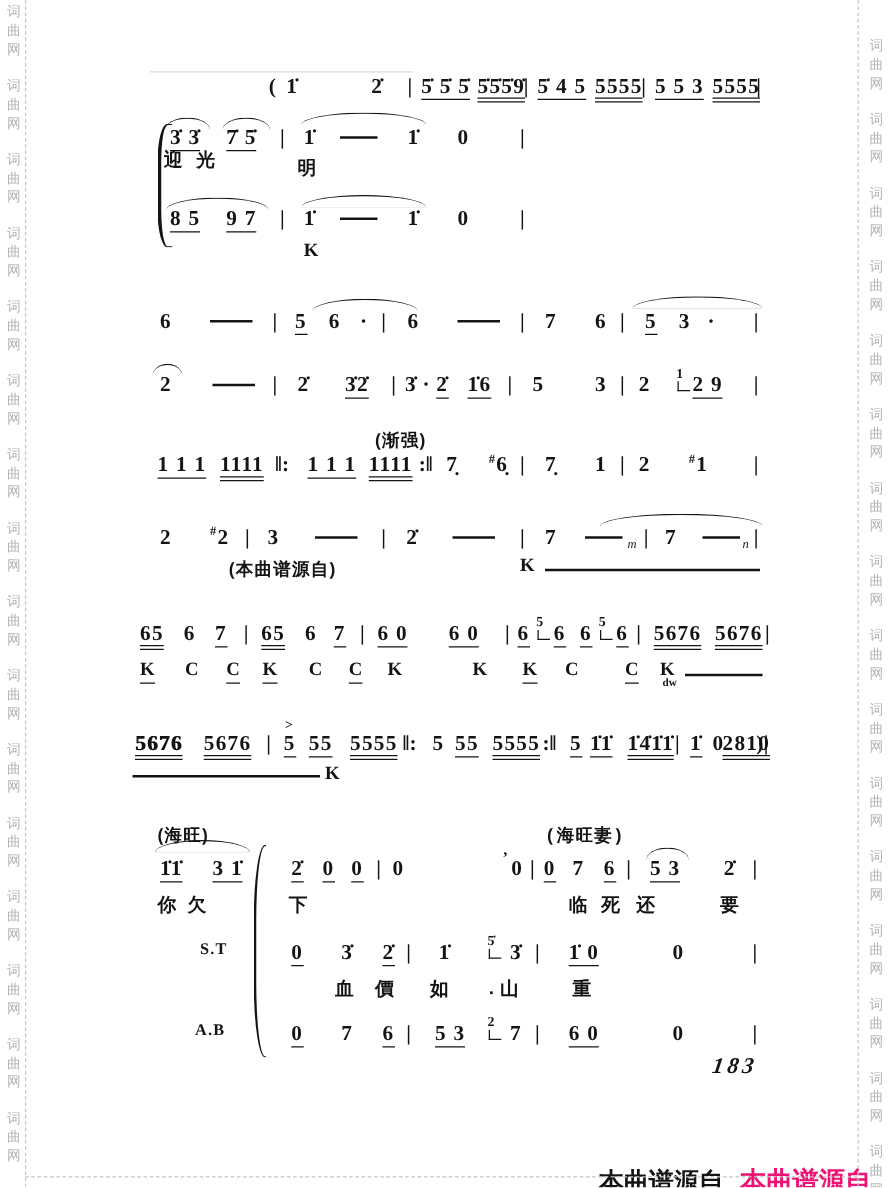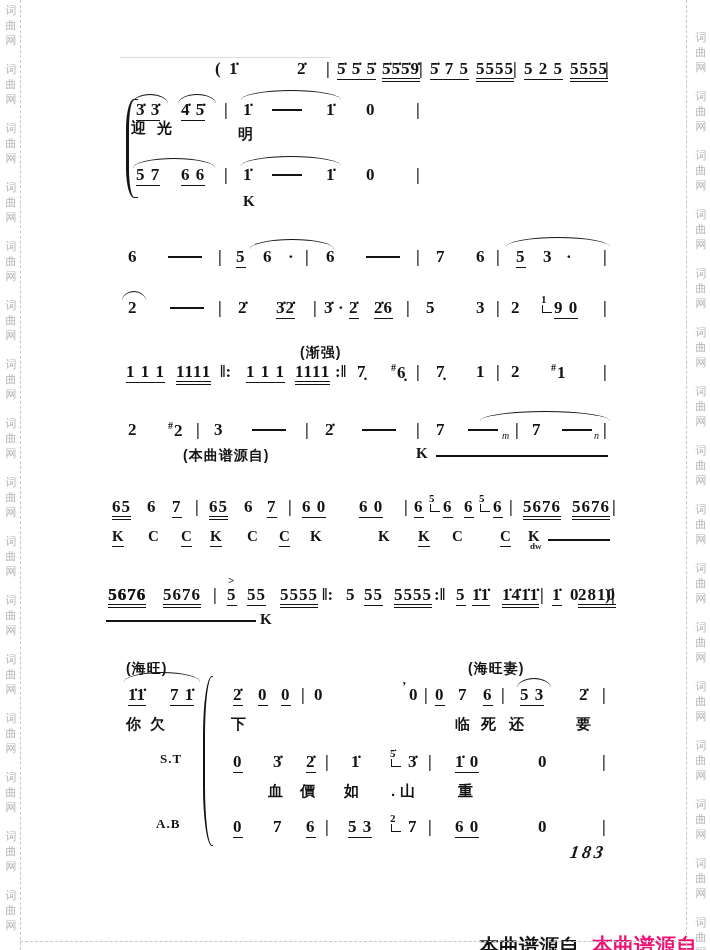--- a/index.html
+++ b/index.html
@@ -49,36 +49,36 @@
 <div id="sheet">
   <div class="footer" style="left:479px;top:897px;color:#141414;">本曲谱源自</div>
   <div class="footer" style="left: 592px; top: 896px; font-size: 21px; color: rgb(238, 17, 115);" id="brand">本曲谱源自</div>
 <span class="tok  " style="left: 215px; top: 60px;">(</span>
     <span class="tok  " style="left: 229px; top: 60px;">1̇</span>
     <span class="tok  " style="left: 297px; top: 60px;">2̇</span>
     <span class="tok  " style="left: 326px; top: 60px;">|</span>
     <span class="tok   ul1" style="left: 337px; top: 60px;">5̇ 5̇ 5̇</span>
     <span class="tok   ul2" style="left: 382px; top: 60px;">5̇5̇5̇9̇</span>
     <span class="tok  " style="left: 419px; top: 60px;">|</span>
-    <span class="tok   ul1" style="left: 430px; top: 60px;">5̇ 7 5</span>
+    <span class="tok   ul1" style="left: 430px; top: 60px;">5̇ 4 5</span>
     <span class="tok   ul2" style="left: 476px; top: 60px;">5555</span>
     <span class="tok  " style="left: 513px; top: 60px;">|</span>
-    <span class="tok   ul1" style="left: 524px; top: 60px;">5 2 5</span>
+    <span class="tok   ul1" style="left: 524px; top: 60px;">5 5 3</span>
     <span class="tok   ul2" style="left: 570px; top: 60px;">5555</span>
     <span class="tok  " style="left: 605px; top: 60px;">|</span>
     <span class="tok   ul1" style="left: 136px; top: 101px;">3̇ 3̇</span>
-    <span class="tok   ul1" style="left: 181px; top: 101px;">4̇ 5̇</span>
+    <span class="tok   ul1" style="left: 181px; top: 101px;">7̇ 5̇</span>
     <span class="tok  " style="left: 224px; top: 101px;">|</span>
     <span class="tok  " style="left: 243px; top: 101px;">1̇</span>
     <span class="tok dashline" style="left: 272px; top: 101px; width: 30px;"></span>
     <span class="tok  " style="left: 326px; top: 101px;">1̇</span>
     <span class="tok  " style="left: 366px; top: 101px;">0</span>
     <span class="tok  " style="left: 416px; top: 101px;">|</span>
-    <span class="tok   ul1" style="left: 136px; top: 166px;">5 7</span>
-    <span class="tok   ul1" style="left: 181px; top: 166px;">6 6</span>
+    <span class="tok   ul1" style="left: 136px; top: 166px;">8 5</span>
+    <span class="tok   ul1" style="left: 181px; top: 166px;">9 7</span>
     <span class="tok  " style="left: 224px; top: 166px;">|</span>
     <span class="tok  " style="left: 243px; top: 166px;">1̇</span>
     <span class="tok dashline" style="left: 272px; top: 166px; width: 30px;"></span>
     <span class="tok  " style="left: 326px; top: 166px;">1̇</span>
     <span class="tok  " style="left: 366px; top: 166px;">0</span>
     <span class="tok  " style="left: 416px; top: 166px;">|</span>
     <span class="tok  " style="left: 128px; top: 248px;">6</span>
     <span class="tok dashline" style="left: 168px; top: 248px; width: 34px;"></span>
     <span class="tok  " style="left: 218px; top: 248px;">|</span>
     <span class="tok   ul1" style="left: 236px; top: 248px;">5</span>
@@ -97,28 +97,28 @@
     <span class="tok  " style="left: 603px; top: 248px;">|</span>
     <span class="tok  " style="left: 128px; top: 299px;">2</span>
     <span class="tok dashline" style="left: 170px; top: 299px; width: 34px;"></span>
     <span class="tok  " style="left: 218px; top: 299px;">|</span>
     <span class="tok  " style="left: 238px; top: 299px;">2̇</span>
     <span class="tok   ul1" style="left: 276px; top: 299px;">3̇2̇</span>
     <span class="tok  " style="left: 313px; top: 299px;">|</span>
     <span class="tok  " style="left: 324px; top: 299px;">3̇</span>
     <span class="tok  " style="left: 338px; top: 299px;">·</span>
     <span class="tok   ul1" style="left: 349px; top: 299px;">2̇</span>
-    <span class="tok   ul1" style="left: 374px; top: 299px;">2̇6</span>
+    <span class="tok   ul1" style="left: 374px; top: 299px;">1̇6</span>
     <span class="tok  " style="left: 406px; top: 299px;">|</span>
     <span class="tok  " style="left: 426px; top: 299px;">5</span>
     <span class="tok  " style="left: 476px; top: 299px;">3</span>
     <span class="tok  " style="left: 496px; top: 299px;">|</span>
     <span class="tok  " style="left: 511px; top: 299px;">2</span>
     <span class="tok grace" style="left: 541px; top: 299px;">1</span>
-    <span class="tok   ul1" style="left: 554px; top: 299px;">9 0</span>
+    <span class="tok   ul1" style="left: 554px; top: 299px;">2 9</span>
     <span class="tok  " style="left: 603px; top: 299px;">|</span>
     <span class="tok   ul1" style="left: 126px; top: 363px;">1 1 1</span>
     <span class="tok   ul2" style="left: 176px; top: 363px;">1111</span>
     <span class="tok  rep" style="left: 220px; top: 363px;">‖:</span>
     <span class="tok   ul1" style="left: 246px; top: 363px;">1 1 1</span>
     <span class="tok   ul2" style="left: 295px; top: 363px;">1111</span>
     <span class="tok  rep" style="left: 335px; top: 363px;">:‖</span>
     <span class="tok  " style="left: 357px; top: 363px;">7̣</span>
     <span class="tok  " style="left: 391px; top: 363px;"><i class="sharp">#</i>6̣</span>
     <span class="tok  " style="left: 416px; top: 363px;">|</span>
@@ -192,21 +192,21 @@
     <span class="tok   ul1" style="left: 456px; top: 586px;">5</span>
     <span class="tok   ul1" style="left: 472px; top: 586px;">1̇1̇</span>
     <span class="tok   ul2" style="left: 502px; top: 586px;">1̇4̇1̇1̇</span>
     <span class="tok  " style="left: 540px; top: 586px;">|</span>
     <span class="tok   ul1" style="left: 552px; top: 586px;">1̇</span>
     <span class="tok  " style="left: 570px; top: 586px;">0</span>
     <span class="tok   ul2" style="left: 578px; top: 586px;">2810</span>
     <span class="tok  " style="left: 605px; top: 586px;">)</span>
     <span class="tok  " style="left: 611px; top: 586px;">|</span>
     <span class="tok   ul1" style="left: 128px; top: 686px;">1̇1̇</span>
-    <span class="tok   ul1" style="left: 170px; top: 686px;">7 1̇</span>
+    <span class="tok   ul1" style="left: 170px; top: 686px;">3 1̇</span>
     <span class="tok   ul1" style="left: 233px; top: 686px;">2̇</span>
     <span class="tok   ul1" style="left: 258px; top: 686px;">0</span>
     <span class="tok   ul1" style="left: 281px; top: 686px;">0</span>
     <span class="tok  " style="left: 301px; top: 686px;">|</span>
     <span class="tok  " style="left: 314px; top: 686px;">0</span>
     <span class="tok  " style="left: 409px; top: 686px;">0</span>
     <span class="tok  " style="left: 424px; top: 686px;">|</span>
     <span class="tok   ul1" style="left: 435px; top: 686px;">0</span>
     <span class="tok  " style="left: 458px; top: 686px;">7</span>
     <span class="tok   ul1" style="left: 483px; top: 686px;">6</span>
@@ -239,21 +239,21 @@
     <span class="txt lyric" style="left: 131px; top: 119px;">迎</span>
     <span class="txt lyric" style="left: 157px; top: 119px;">光</span>
     <span class="txt lyric" style="left: 238px; top: 125px;">明</span>
     <span class="txt kbig" style="left: 243px; top: 193px;">K</span>
     <span class="txt label" style="left: 300px; top: 344px;">(渐强)</span>
     <span class="txt label" style="left: 183px; top: 447px;">(本曲谱源自)</span>
     <span class="txt kbig" style="left: 416px; top: 445px;">K</span>
     <span class="txt tiny" style="left: 530px; top: 541px;">dw</span>
     <span class="txt kbig" style="left: 260px; top: 611px;">K</span>
     <span class="txt label" style="left: 126px; top: 660px;">(海旺)</span>
-    <span class="txt label" style="left: 468px; top: 660px;">(海旺妻)</span>
+    <span class="txt label" style="left: 436px; top: 660px; font-family: Liberation Mono, monospace;">(海旺妻)</span>
     <span class="txt breath" style="left: 402px; top: 678px;">’</span>
     <span class="txt lyric" style="left: 126px; top: 715px;">你</span>
     <span class="txt lyric" style="left: 150px; top: 715px;">欠</span>
     <span class="txt lyric" style="left: 231px; top: 715px;">下</span>
     <span class="txt lyric" style="left: 455px; top: 715px;">临</span>
     <span class="txt lyric" style="left: 481px; top: 715px;">死</span>
     <span class="txt lyric" style="left: 509px; top: 715px;">还</span>
     <span class="txt lyric" style="left: 576px; top: 715px;">要</span>
     <span class="txt voice" style="left: 160px; top: 751px;">S.T</span>
     <span class="txt lyric" style="left: 268px; top: 782px;">血</span>

